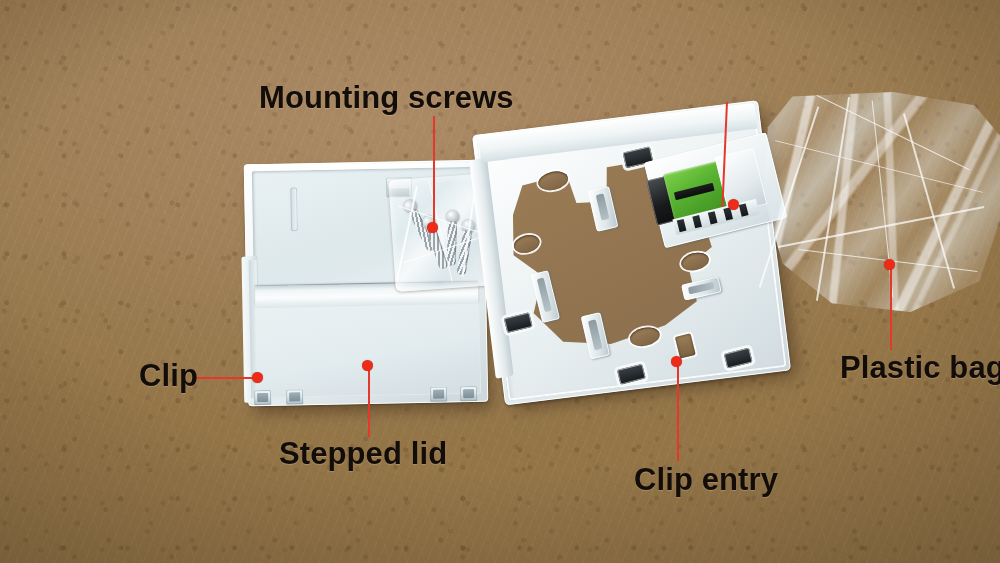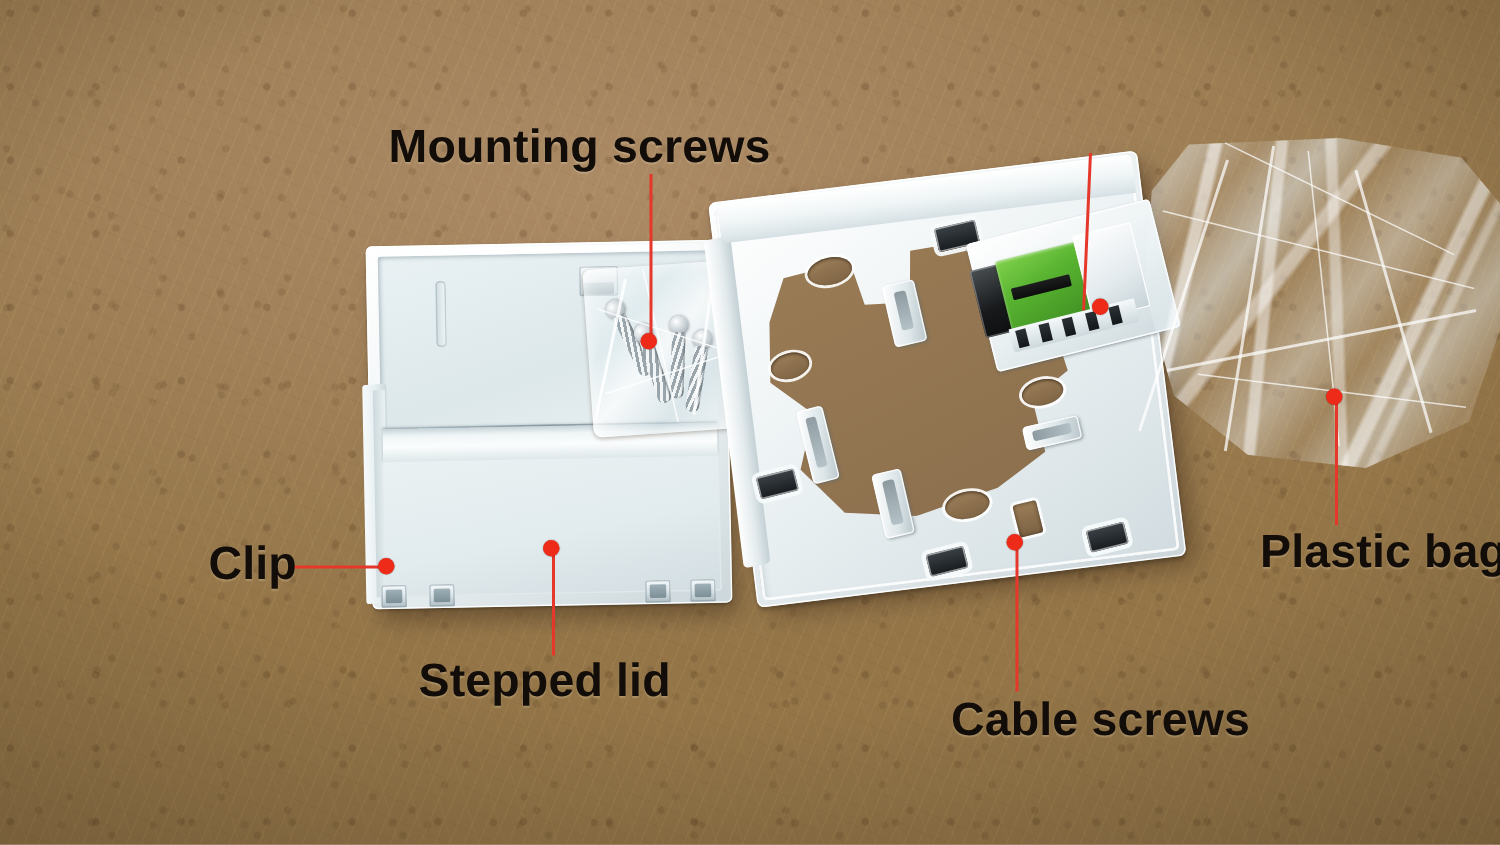--- a/index.html
+++ b/index.html
@@ -508,15 +508,15 @@
   <div class="leader h" style="left:196px;top:377px;width:62px;"></div>
   <div class="dot" style="left:252px;top:372px;"></div>
   <div class="lbl" style="left:139px;top:360px;text-align:center;">Clip</div>
 
   <div class="leader v" style="left:368px;top:369px;height:68px;"></div>
   <div class="dot" style="left:362px;top:360px;"></div>
   <div class="lbl" style="left:279px;top:438px;">Stepped lid</div>
 
   <div class="leader v" style="left:677px;top:365px;height:96px;"></div>
   <div class="dot" style="left:671px;top:356px;"></div>
-  <div class="lbl" style="left:634px;top:464px;">Cable screws</div>
+  <div class="lbl" style="left:634px;top:464px;">Clip entry</div>
 
 </div>
 
 </body></html>

